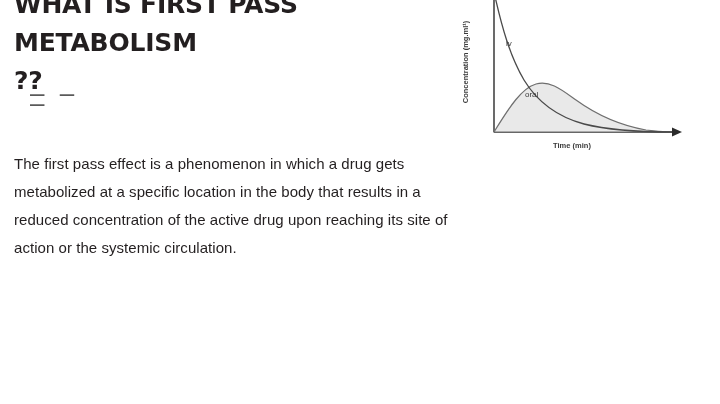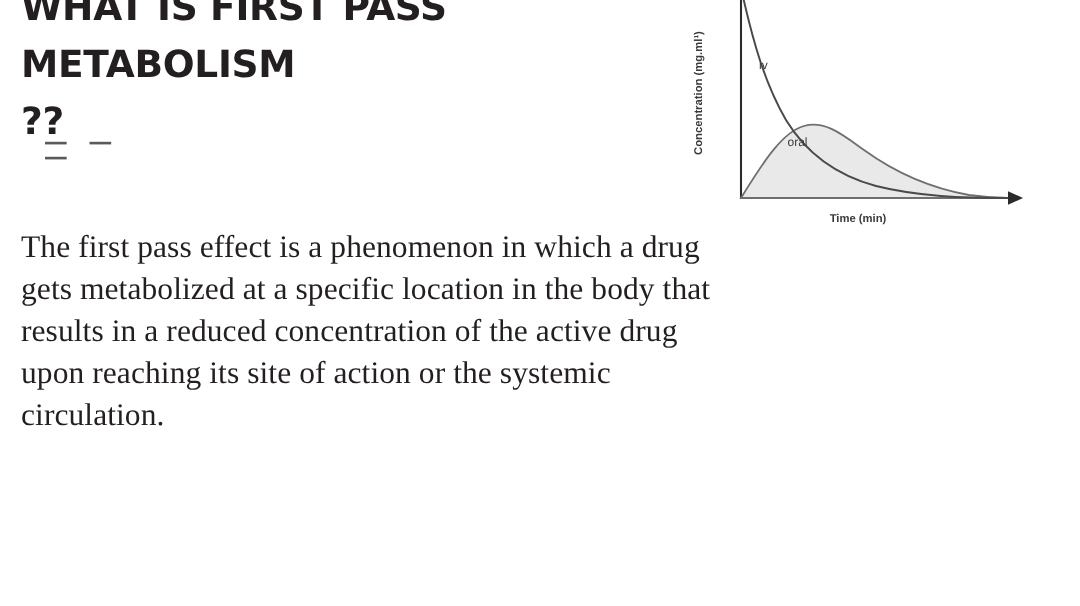--- a/index.html
+++ b/index.html
@@ -54,22 +54,22 @@
   }
 
   
   .body-wrap {
     position: absolute;
     left: 14px;
     top: 150px;
     width: 460px;
   }
   .para {
-    font-family: Liberation Serif, serif;
-    font-size: 21px;
+    font-family: Liberation Sans, sans-serif;
+    font-size: 15px;
     line-height: 28px;
     color: #231f20;
     margin: 0 0 16px 0;
     letter-spacing: 0.05px;
   }
   .para.bold {
     font-weight: bold;
   }
 
   

